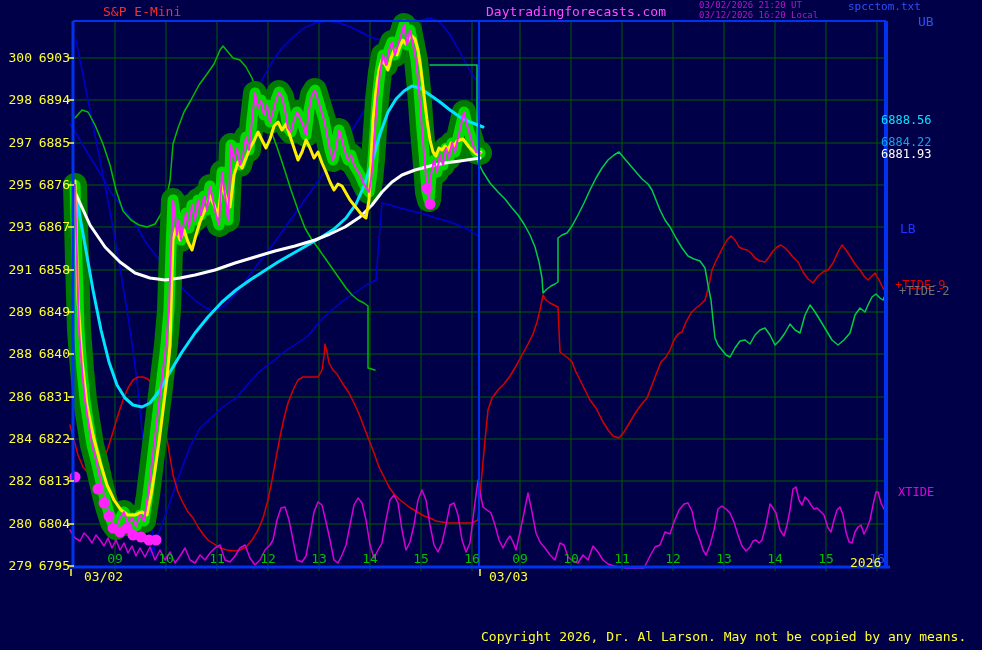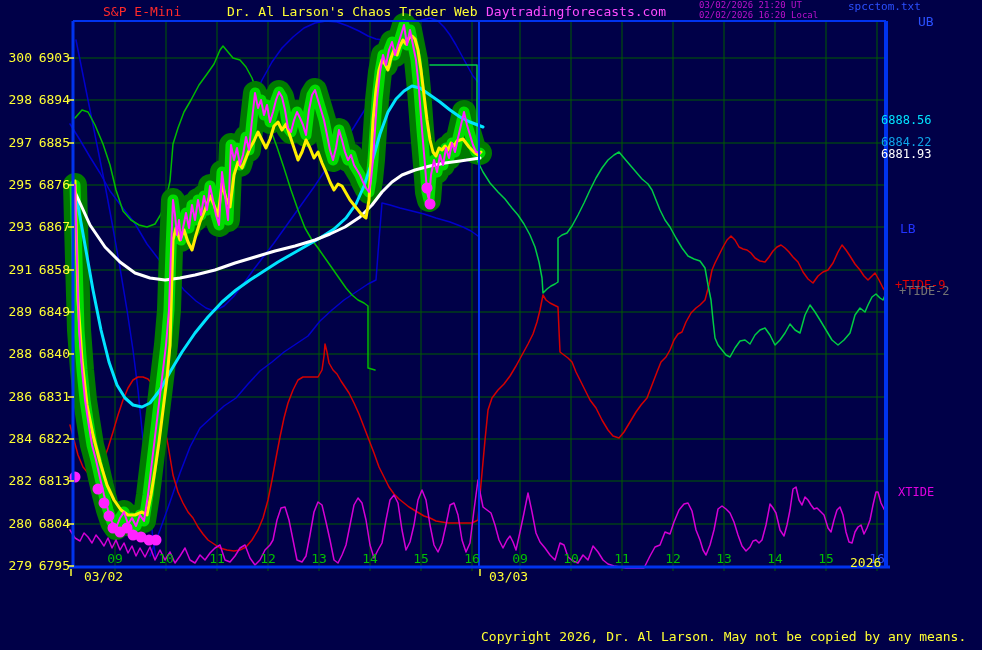--- a/index.html
+++ b/index.html
@@ -147,24 +147,23 @@
       <text x="571" y="563" fill="#00c000" text-anchor="middle" style="font-family:&quot;DejaVu Sans Mono&quot;,&quot;Liberation Mono&quot;,monospace;font-size:13px">10</text>
       <text x="622" y="563" fill="#00c000" text-anchor="middle" style="font-family:&quot;DejaVu Sans Mono&quot;,&quot;Liberation Mono&quot;,monospace;font-size:13px">11</text>
       <text x="673" y="563" fill="#00c000" text-anchor="middle" style="font-family:&quot;DejaVu Sans Mono&quot;,&quot;Liberation Mono&quot;,monospace;font-size:13px">12</text>
       <text x="724" y="563" fill="#00c000" text-anchor="middle" style="font-family:&quot;DejaVu Sans Mono&quot;,&quot;Liberation Mono&quot;,monospace;font-size:13px">13</text>
       <text x="775" y="563" fill="#00c000" text-anchor="middle" style="font-family:&quot;DejaVu Sans Mono&quot;,&quot;Liberation Mono&quot;,monospace;font-size:13px">14</text>
       <text x="826" y="563" fill="#00c000" text-anchor="middle" style="font-family:&quot;DejaVu Sans Mono&quot;,&quot;Liberation Mono&quot;,monospace;font-size:13px">15</text>
       <text x="877" y="563" fill="#2b50ff" text-anchor="middle" style="font-family:&quot;DejaVu Sans Mono&quot;,&quot;Liberation Mono&quot;,monospace;font-size:13px">16</text>
     </svg>
 
   <div class="lbl lbl-instrument">S&amp;P E-Mini</div>
-  <div class="lbl lbl-title">Dr. Al Larson's Chaos Trader Web</div>
   <div class="lbl lbl-site">Daytradingforecasts.com</div>
   <div class="lbl lbl-ts-ut">03/02/2026 21:20 UT</div>
-  <div class="lbl lbl-ts-local">02/02/2026 16:20 Local</div>
+  <div class="lbl lbl-ts-local">03/12/2026 16:20 Local</div>
   <div class="lbl lbl-filename">spcctom.txt</div>
 
   <div class="lbl lbl-ub">UB</div>
   <div class="lbl lbl-lb">LB</div>
   <div class="lbl lbl-price-cyan">6888.56</div>
   <div class="lbl lbl-price-yellow">6884.22</div>
   <div class="lbl lbl-price-white">6881.93</div>
   <div class="lbl lbl-tide1">+TIDE-9</div>
   <div class="lbl lbl-tide2">+TIDE-2</div>
   <div class="lbl lbl-xtide">XTIDE</div>

